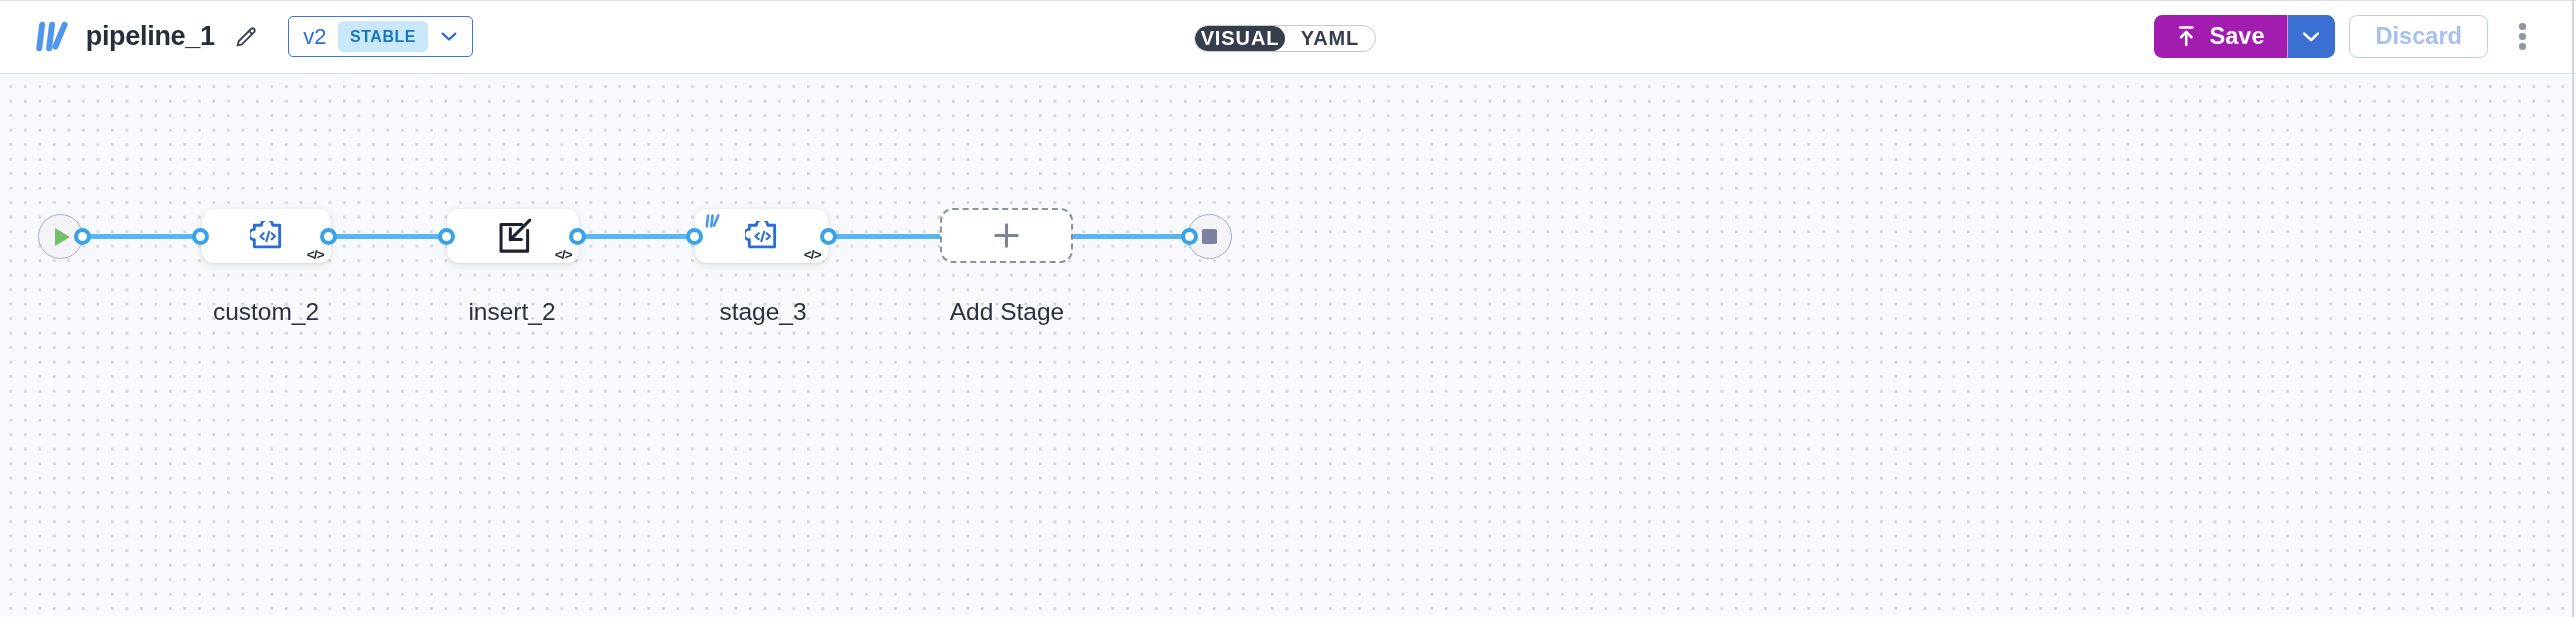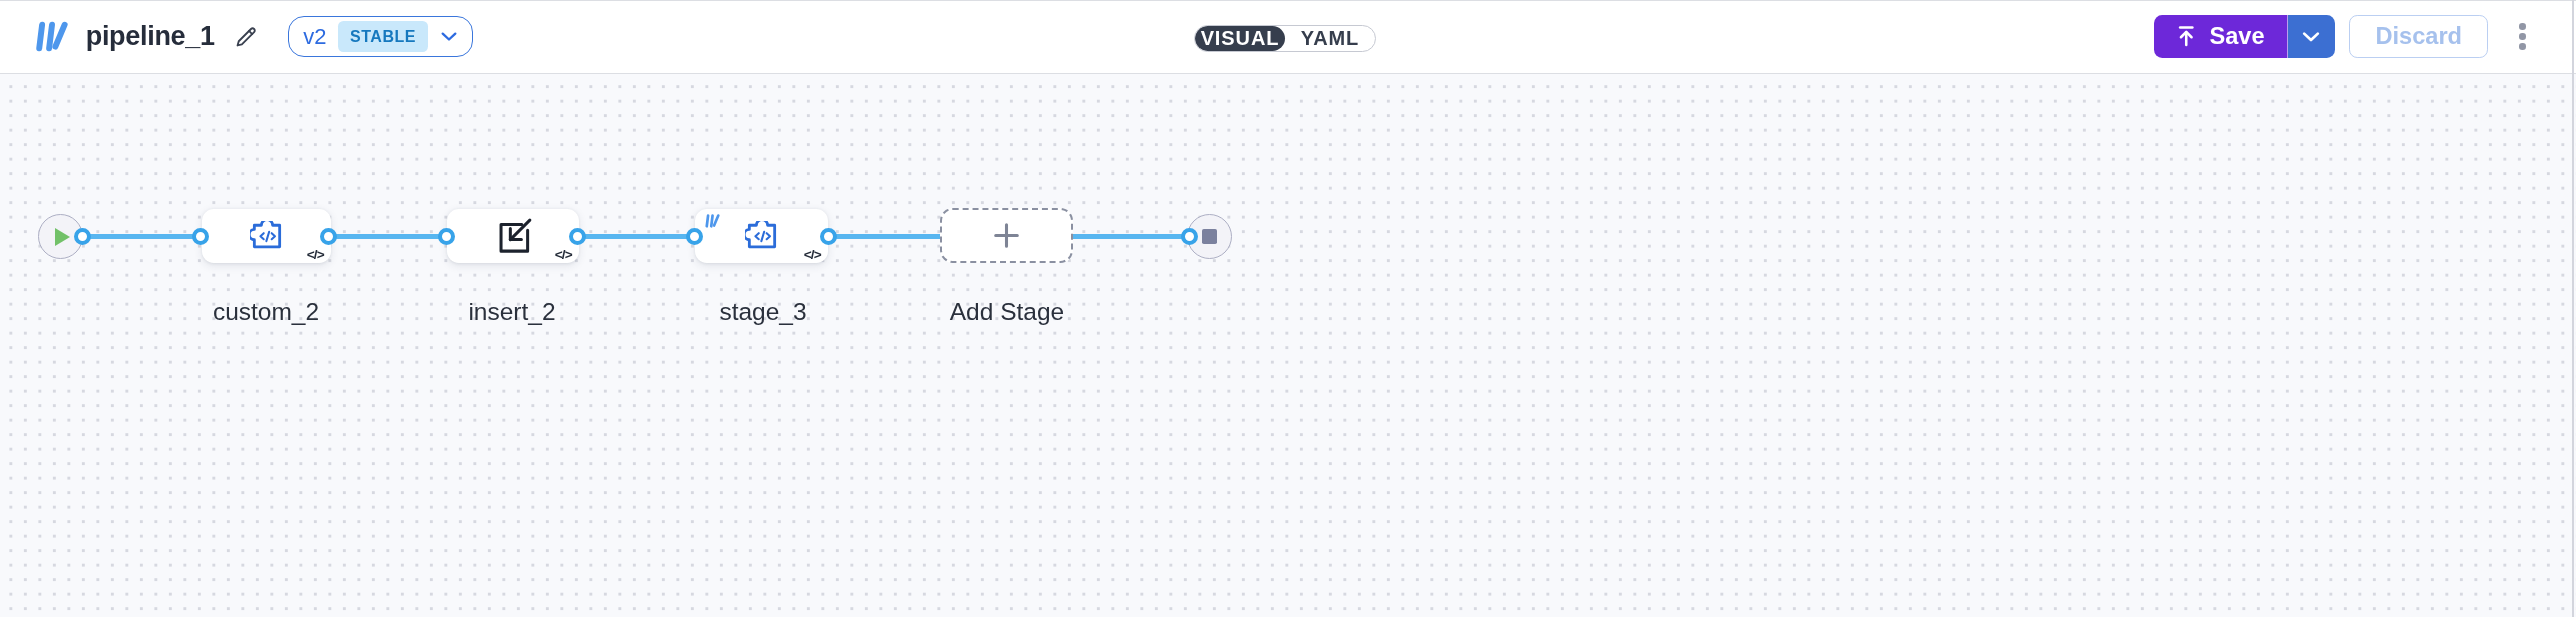--- a/index.html
+++ b/index.html
@@ -16,21 +16,21 @@
     z-index:10;
     text-align:center;
   }
   .topbar-left { position:absolute; left:33px; top:0; height:71px; display:flex; align-items:center; }
   .app-logo { display:flex; align-items:center; margin-right:12.7px; }
   .page-title { font-size:27px; font-weight:700; color:#262d3b; letter-spacing:-0.3px; }
   .edit-pencil { margin-left:18px; display:flex; align-items:center; cursor:pointer; }
 
   .version-pill {
     margin-left:29px; height:41px; display:flex; align-items:center; gap:11.8px;
-    border:1.8px solid #3a76dc; border-radius:16px; padding:0 14.5px; background:#fff; cursor:pointer;
+    border:1.8px solid #3a76dc; border-radius:5px; padding:0 14.5px; background:#fff; cursor:pointer;
   }
   .version-label { font-size:22px; color:#2d6be0; }
   .version-status {
     background:#c9e8fb; color:#1678be; font-size:16px; font-weight:700;
     letter-spacing:0.5px; padding:6.4px 11.8px; border-radius:5.4px;
   }
 
   .view-toggle {
     position:absolute; left:1194px; top:23.6px; width:182px; height:27px;
     border:1.8px solid #c6c9d2; border-radius:907px; background:#ffffff;
@@ -39,21 +39,21 @@
   .toggle-seg {
     flex:1; display:flex; align-items:center; justify-content:center;
     font-size:20px; font-weight:700; letter-spacing:0.9px; color:#363e4d; cursor:pointer;
     border-radius:907px;
   }
   .toggle-seg.active { background:#363e4d; color:#ffffff; }
 
   .topbar-right { position:absolute; right:43px; top:0; height:71px; display:flex; align-items:center; }
   .save-split { display:flex; height:43px; border-radius:8.2px; overflow:hidden; cursor:pointer; }
   .save-main {
-    background:#6d28d9; color:#ffffff; display:flex; align-items:center; gap:11px;
+    background:#a21caf; color:#ffffff; display:flex; align-items:center; gap:11px;
     padding:0 22px 0 20px; font-size:23.6px; font-weight:700;
     border-right:1.8px solid rgba(255,255,255,0.55);
   }
   .save-caret { background:#3c6fd2; width:47px; display:flex; align-items:center; justify-content:center; }
   .discard-btn {
     margin-left:14.5px; height:43px; padding:0 25.4px; background:#ffffff;
     border:1.8px solid #bbcff2; border-radius:8.2px; color:#a6c1ed;
     font-size:23.6px; font-weight:700; display:flex; align-items:center; cursor:pointer;
   }
   .kebab { margin-left:23.6px; display:flex; flex-direction:column; gap:3.6px; padding:7.3px; cursor:pointer; }

